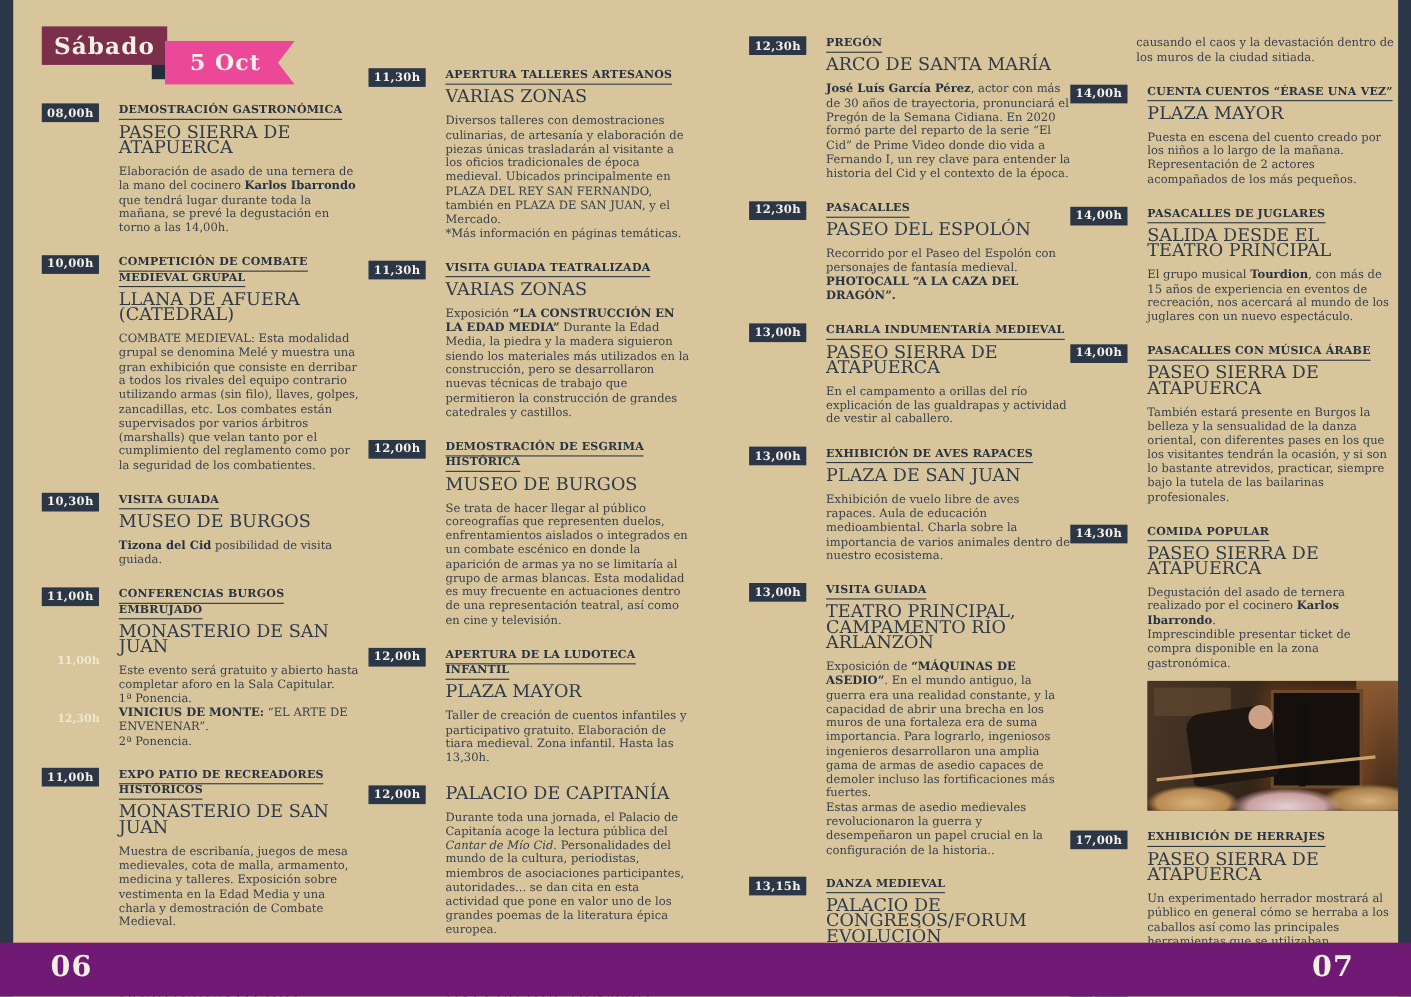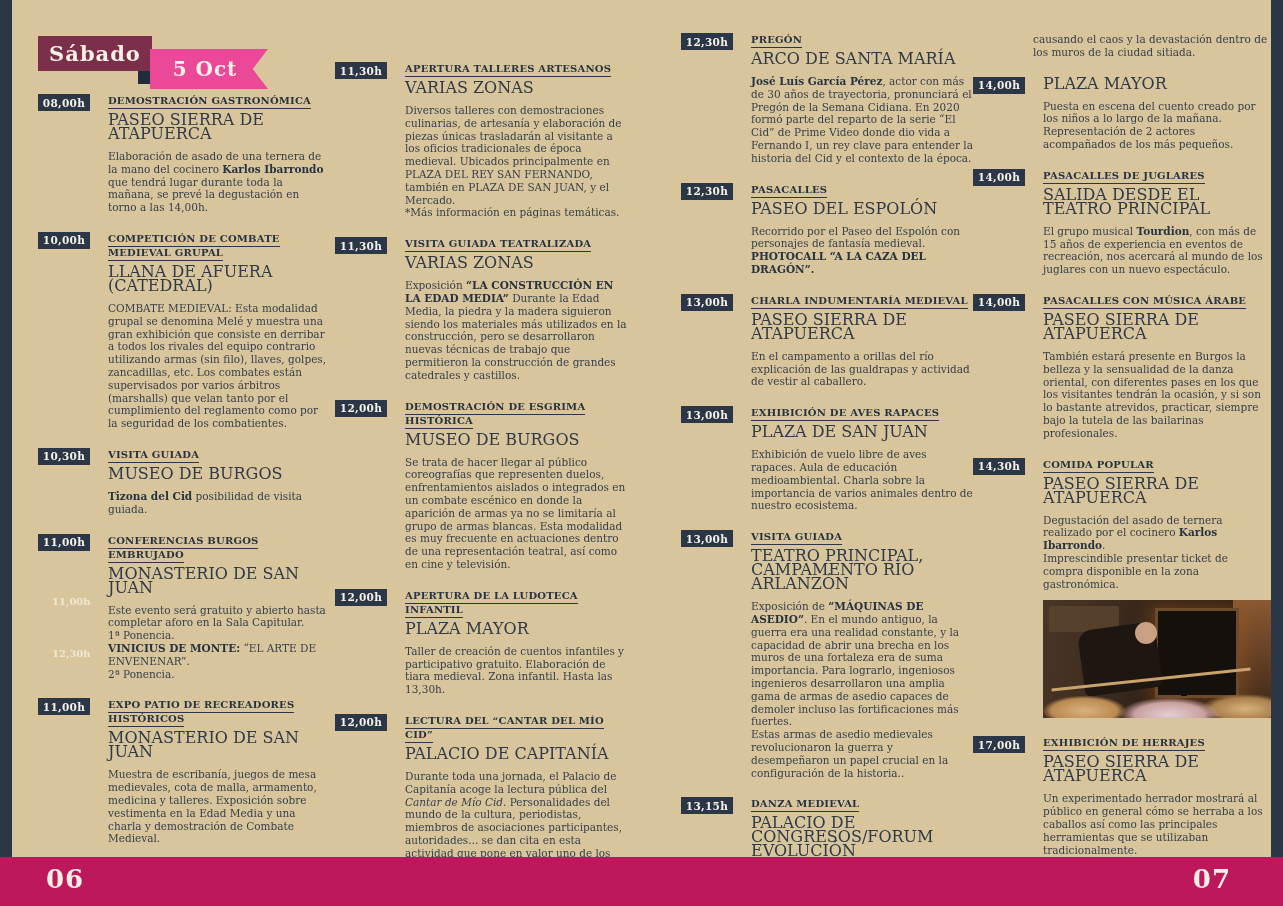--- a/index.html
+++ b/index.html
@@ -1,27 +1,27 @@
 <!DOCTYPE html>
 <html lang="es"><head>
 <meta charset="utf-8">
 <style>
   html,body{margin:0;padding:0;}
   body{width:1283px;height:906px;overflow:hidden;background:#8a8f96;}
   .spread{position:relative;width:1283px;height:906px;background:#d8c59b;font-family:"DejaVu Serif","Liberation Serif",serif;color:#2e3a49;}
   .edge{position:absolute;top:0;bottom:0;width:12px;background:#2b3747;z-index:5;}
   .edge.left{left:0;}
   .edge.right{right:0;}
-  .footer{position:absolute;left:0;right:0;bottom:0;height:49px;background:#be185d;z-index:6;}
+  .footer{position:absolute;left:0;right:0;bottom:0;height:49px;background:#701a75;z-index:6;}
   .pagenum{position:absolute;top:7px;color:#f3efe2;font-weight:bold;font-size:26px;letter-spacing:1px;font-family:"DejaVu Serif","Liberation Serif",serif;}
   .pagenum.left{left:46px;}
   .pagenum.right{right:52px;}
 
   
-  .ribbon{position:absolute;left:38px;top:36px;z-index:4;width:240px;height:56px;}
+  .ribbon{position:absolute;left:38px;top:24px;z-index:4;width:240px;height:56px;}
   .ribbon .shadow{position:absolute;left:100px;top:34px;width:48px;height:14px;background:#222d3b;}
   .ribbon .seg1{position:absolute;left:0;top:0;width:114px;height:35px;background:#7b2f4a;color:#f6f1e4;
     display:flex;align-items:center;justify-content:center;font-weight:bold;font-size:21px;letter-spacing:1px;}
   .ribbon .seg2{position:absolute;left:112px;top:13px;width:118px;height:40px;background:#ec4899;color:#f6f1e4;
     display:flex;align-items:center;justify-content:center;font-weight:bold;font-size:20px;letter-spacing:1px;
     clip-path:polygon(0 0,100% 0,87% 50%,100% 100%,0 100%);padding-right:8px;box-sizing:border-box;}
 
   
   .col{position:absolute;}
   .event{display:flex;gap:18px;margin-bottom:18px;}
@@ -173,21 +173,20 @@
           <h3><span class="tt">APERTURA DE LA LUDOTECA INFANTIL</span></h3>
           <div class="venue">PLAZA MAYOR</div>
           <div class="body">
             <p><span>Taller de creación de cuentos infantiles y participativo gratuito. Elaboración de tiara medieval. Zona infantil. Hasta las 13,30h.</span></p>
           </div>
         </div>
       </div>
       <div class="event">
         <div class="badge">12,00h</div>
         <div class="content">
-          <h3><span class="tt">LECTURA DEL “CANTAR DEL MÍO CID”</span></h3>
           <div class="venue">PALACIO DE CAPITANÍA</div>
           <div class="body">
             <p><span>Durante toda una jornada, el Palacio de Capitanía acoge la lectura pública del </span><i>Cantar de Mío Cid</i><span>. Personalidades del mundo de la cultura, periodistas, miembros de asociaciones participantes, autoridades... se dan cita en esta actividad que pone en valor uno de los grandes poemas de la literatura épica europea.</span></p>
           </div>
         </div>
       </div>
       <div class="event">
         <div class="badge">12,00h</div>
         <div class="content">
           <h3><span class="tt">DESFILE DE LA COMITIVA, LAS TROPAS DEL CID</span></h3>
@@ -269,20 +268,21 @@
       <div class="event continuation">
         <div class="content">
           <div class="body">
             <p><span>causando el caos y la devastación dentro de los muros de la ciudad sitiada.</span></p>
           </div>
         </div>
       </div>
       <div class="event">
         <div class="badge">14,00h</div>
         <div class="content">
+          <h3><span class="tt">CUENTA CUENTOS “ÉRASE UNA VEZ”</span></h3>
           <div class="venue">PLAZA MAYOR</div>
           <div class="body">
             <p><span>Puesta en escena del cuento creado por los niños a lo largo de la mañana. Representación de 2 actores acompañados de los más pequeños.</span></p>
           </div>
         </div>
       </div>
       <div class="event">
         <div class="badge">14,00h</div>
         <div class="content">
           <h3><span class="tt">PASACALLES DE JUGLARES</span></h3>

